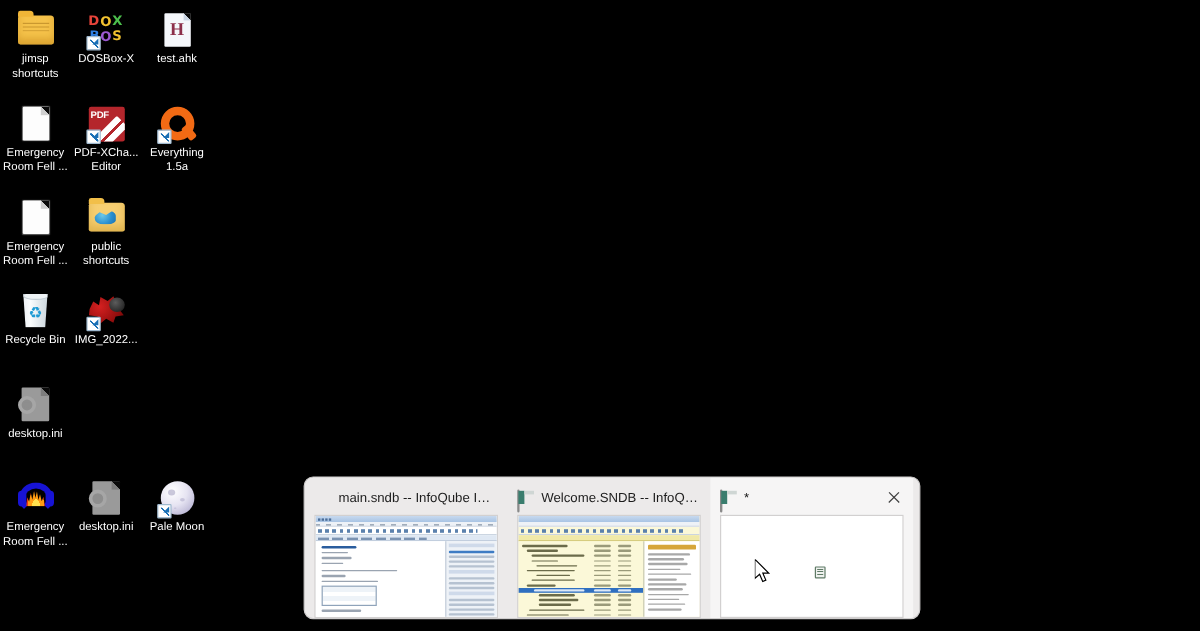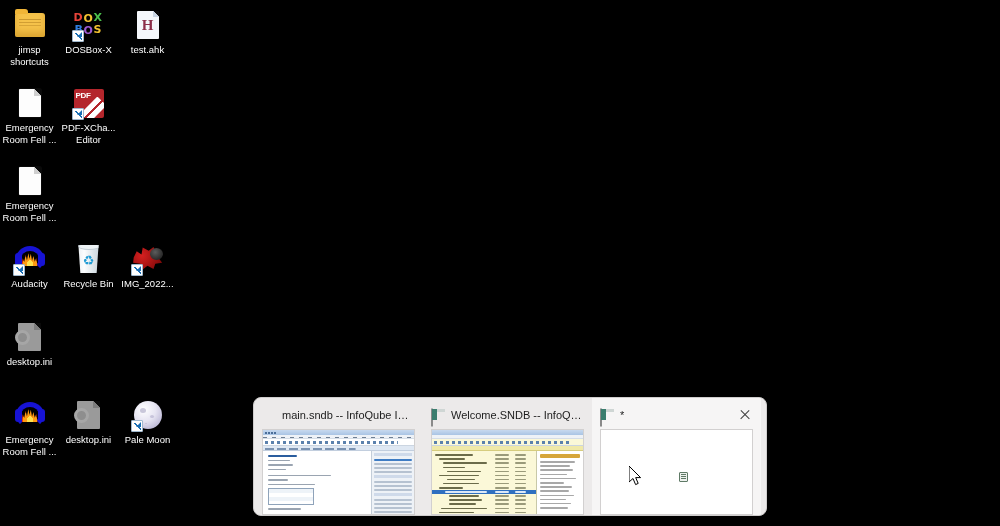--- a/index.html
+++ b/index.html
@@ -420,42 +420,43 @@
       <div class="desk-icon">
         <span class="ico-art">
           <span class="art-pdf">
             <span class="t">PDF</span>
             <span class="pen"></span>
           </span>
           <span class="shortcut"></span>
         </span>
         <span class="ico-label">PDF-XCha... Editor</span>
       </div>
+      <div class="desk-icon">
+        <span class="ico-art">
+          <span class="art-ever"></span>
+          <span class="shortcut"></span>
+        </span>
+        <span class="ico-label">Everything 1.5a</span>
+      </div>
     </div>
     <div class="icon-row">
       <div class="desk-icon">
         <span class="ico-art">
           <span class="art-doc"></span>
         </span>
         <span class="ico-label">Emergency Room Fell ...</span>
       </div>
+      <div class="desk-icon">
+        <span class="ico-art">
+          <span class="art-folder-pub"></span>
+        </span>
+        <span class="ico-label">public shortcuts</span>
+      </div>
     </div>
     <div class="icon-row">
-      <div class="desk-icon">
-        <span class="ico-art">
-          <span class="art-aud">
-            <span class="band"></span>
-            <span class="cup cl"></span>
-            <span class="cup cr"></span>
-            <span class="wave"></span>
-          </span>
-          <span class="shortcut"></span>
-        </span>
-        <span class="ico-label">Audacity</span>
-      </div>
       <div class="desk-icon">
         <span class="ico-art">
           <span class="art-rec">
             <span class="r">♻</span>
           </span>
         </span>
         <span class="ico-label">Recycle Bin</span>
       </div>
       <div class="desk-icon">
         <span class="ico-art">

